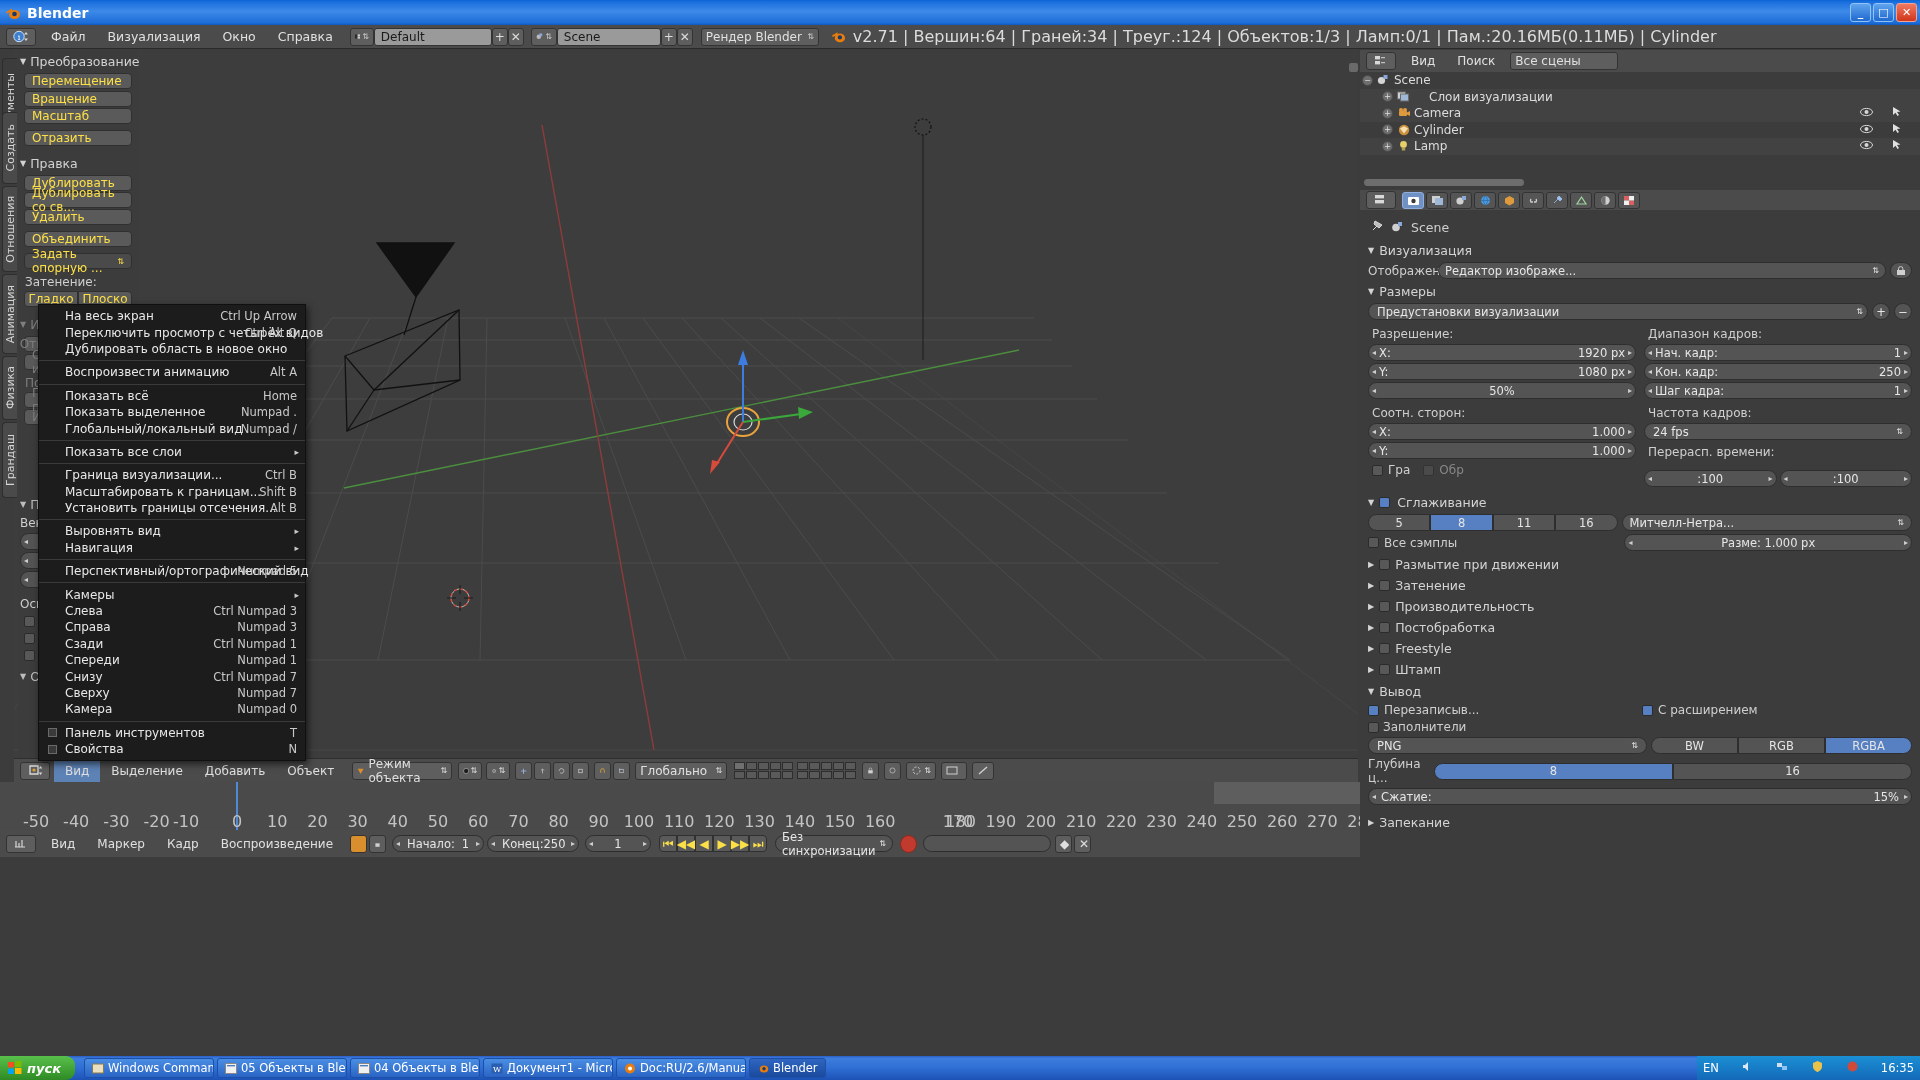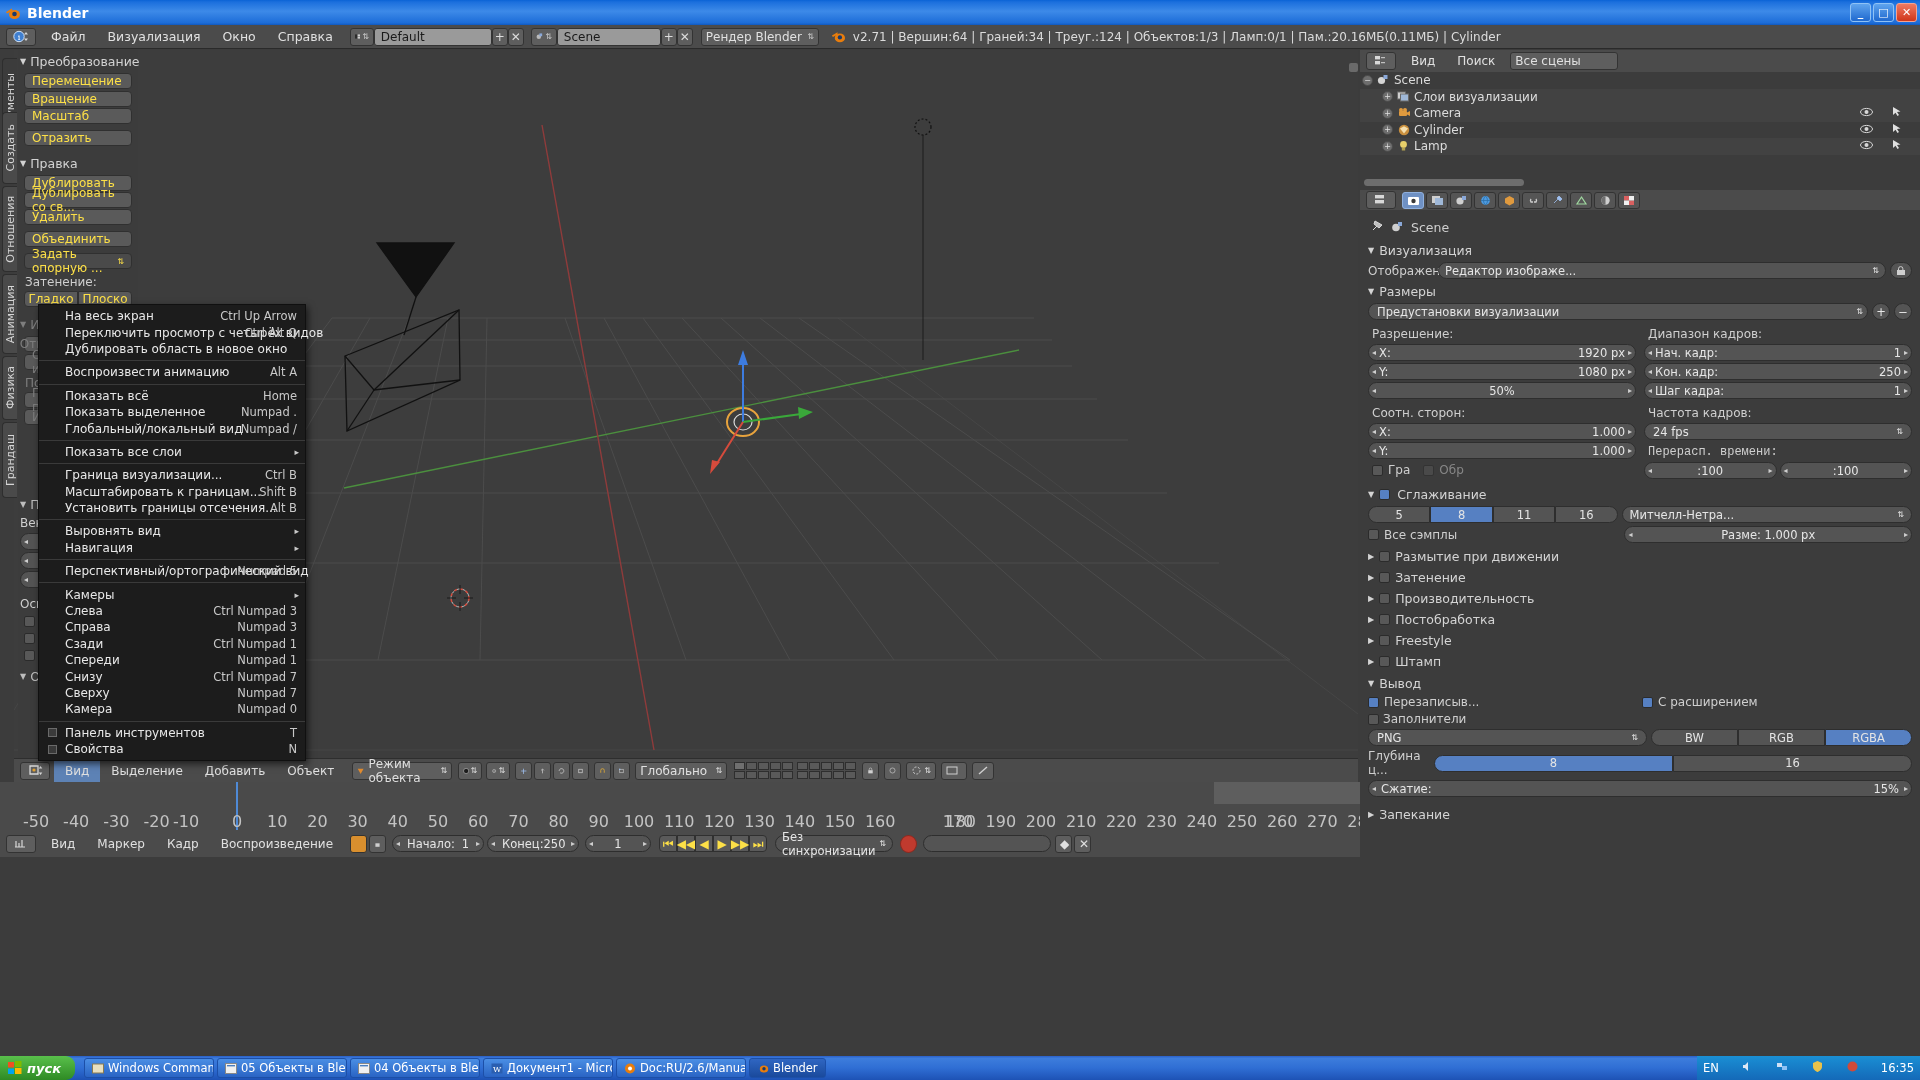--- a/index.html
+++ b/index.html
@@ -24,21 +24,21 @@
     border-bottom:1px solid #2a2a2a;}
   .editor-sel { width:30px;height:18px;margin:0 4px 0 6px; background:#5e5e5e;border:1px solid #333;
     border-radius:3px; display:flex;align-items:center;justify-content:center;}
   .menu-i { padding:0 11px; height:24px; display:flex;align-items:center; cursor:default;}
   .hdr-drop { height:18px; background:#5e5e5e; border:1px solid #333; border-radius:3px;
     display:flex; align-items:center; font-size:12px; padding:0 4px; margin-left:2px;}
   .hdr-txtfield { height:18px; background:#9a9a9a; border:1px solid #333; border-radius:3px;
     color:#1a1a1a; font-size:12px; display:flex; align-items:center; padding:0 6px; }
   .sq { width:16px;height:18px;background:#5e5e5e;border:1px solid #333;border-radius:3px;
     display:flex;align-items:center;justify-content:center;font-size:12px;color:#ddd;}
-  .infotxt { color:#dcdcdc; font-size:12px; white-space:nowrap; }
+  .infotxt { color:#dcdcdc; font-size:16px; white-space:nowrap; }
 
   
   .region { position:absolute; background:#3c3c3c; }
   .pnl-title { color:#d2d2d2; font-size:12.5px; display:flex; align-items:center; gap:4px; }
   .btn { background:#5a5a5a; border:1px solid #303030; border-radius:4px; color:#fde047;
     font-size:12px; display:flex; align-items:center; padding:0 7px; height:17px; }
   .btn.dark { background:#4a4a4a; }
   .lbl { color:#cfcfcf; font-size:12px; }
 
   
@@ -645,21 +645,21 @@
           <span style="position: absolute; left: 34px;">Scene</span>
         </div>
         <div class="ol-row alt">
           <span style="position: absolute; left: 22px; width: 11px; height: 11px; border-radius: 50%; background: rgb(110, 110, 110); border: 1px solid rgb(74, 74, 74); font-size: 8px; display: flex; align-items: center; justify-content: center; color: rgb(224, 224, 224);">+</span>
           <span style="position: absolute; left: 37px; display: flex; align-items: center;">
             <svg width="13" height="12" viewBox="0 0 13 12">
               <rect x="0.5" y="1" width="8" height="7" fill="#cfcfcf" stroke="#6a6a6a"></rect>
               <rect x="3.5" y="3" width="8" height="7" fill="#9fb8d8" stroke="#6a6a6a"></rect>
             </svg>
           </span>
-          <span style="position: absolute; left: 54px;">Слои визуализации</span>
+          <span style="position: absolute; left: 69px;">Слои визуализации</span>
         </div>
         <div class="ol-row alt">
           <span style="position: absolute; left: 22px; width: 11px; height: 11px; border-radius: 50%; background: rgb(110, 110, 110); border: 1px solid rgb(74, 74, 74); font-size: 8px; display: flex; align-items: center; justify-content: center; color: rgb(224, 224, 224);">+</span>
           <span style="position: absolute; left: 37px; display: flex; align-items: center;">
             <svg width="14" height="12" viewBox="0 0 14 12">
               <rect x="2" y="4" width="8" height="5" rx="1" fill="#e09a3e"></rect>
               <circle cx="4" cy="3" r="2" fill="#e09a3e"></circle>
               <circle cx="8" cy="3" r="2" fill="#e09a3e"></circle>
               <path d="M10 5.5 l3 -1.5 v5 l-3 -1.5 z" fill="#e09a3e"></path>
             </svg>
@@ -888,21 +888,21 @@
             <span class="chk" style="margin-left:8px;opacity:.5;"></span>
             <span class="lbl" style="opacity:.5;">Обр</span>
           </div>
         </div>
         <div style="flex:1;">
           <div class="lbl" style="margin:5px 0 3px 4px;">Частота кадров:</div>
           <div class="field" style="margin-bottom:2px;justify-content:space-between;padding:0 8px;">
             <span>24 fps</span>
             <span style="font-size:8px;">⇅</span>
             </div>
-          <div class="lbl" style="margin:5px 0 3px 4px;font-family:Liberation Mono, monospace;">Перерасп. времени:</div>
+          <div class="lbl" style="margin:5px 0 11px 4px;">Перерасп. времени:</div>
           <div style="display:flex;gap:3px;">
             <div class="field" style="flex:1;">
               <span class="ar l">◂</span>
               <span>:100</span>
               <span class="ar r">▸</span>
               </div>
             <div class="field" style="flex:1;">
               <span class="ar l">◂</span>
               <span>:100</span>
               <span class="ar r">▸</span>

